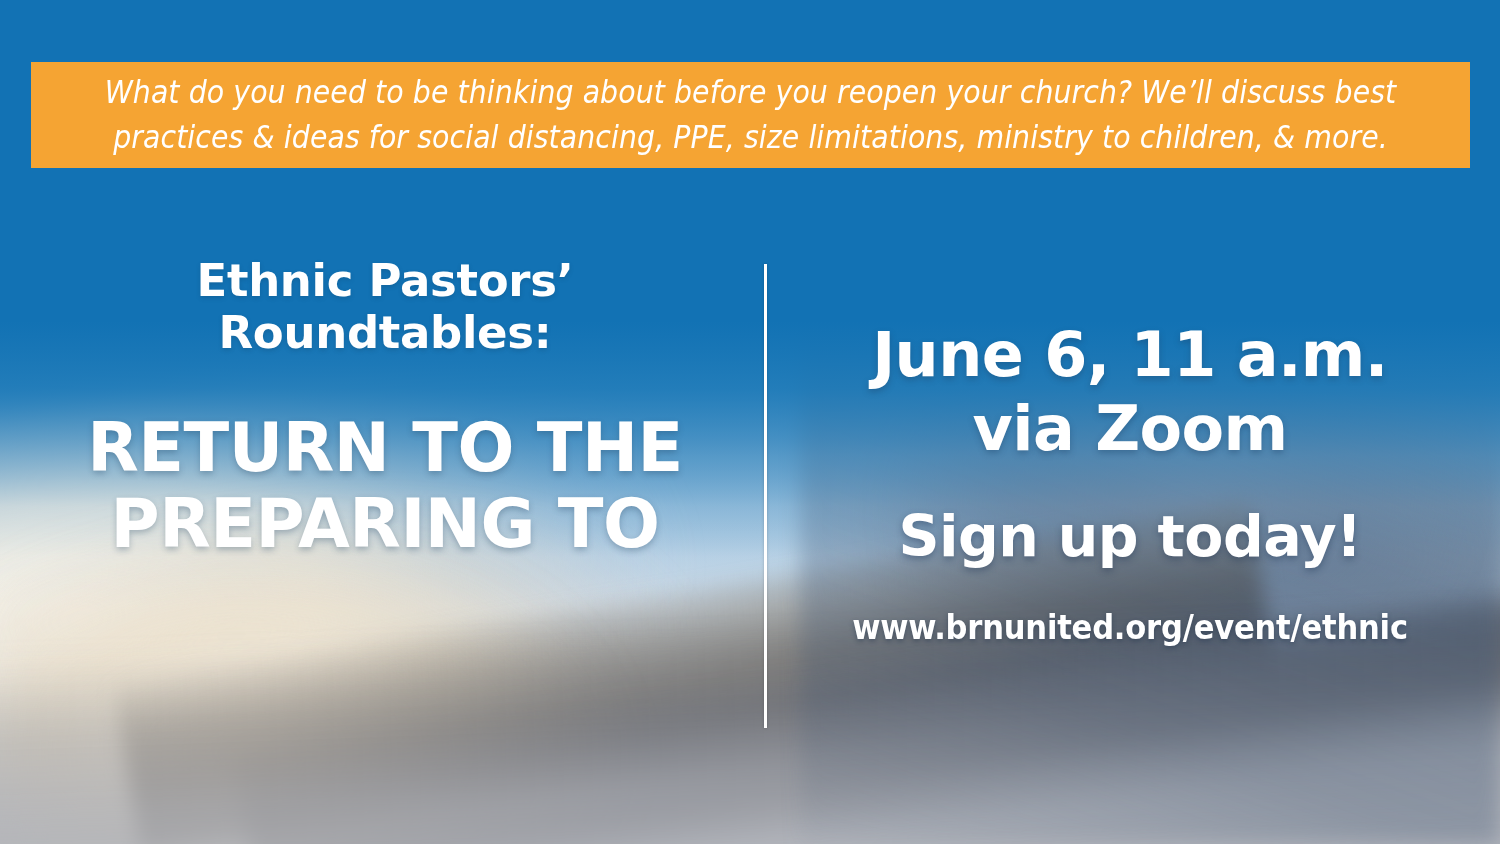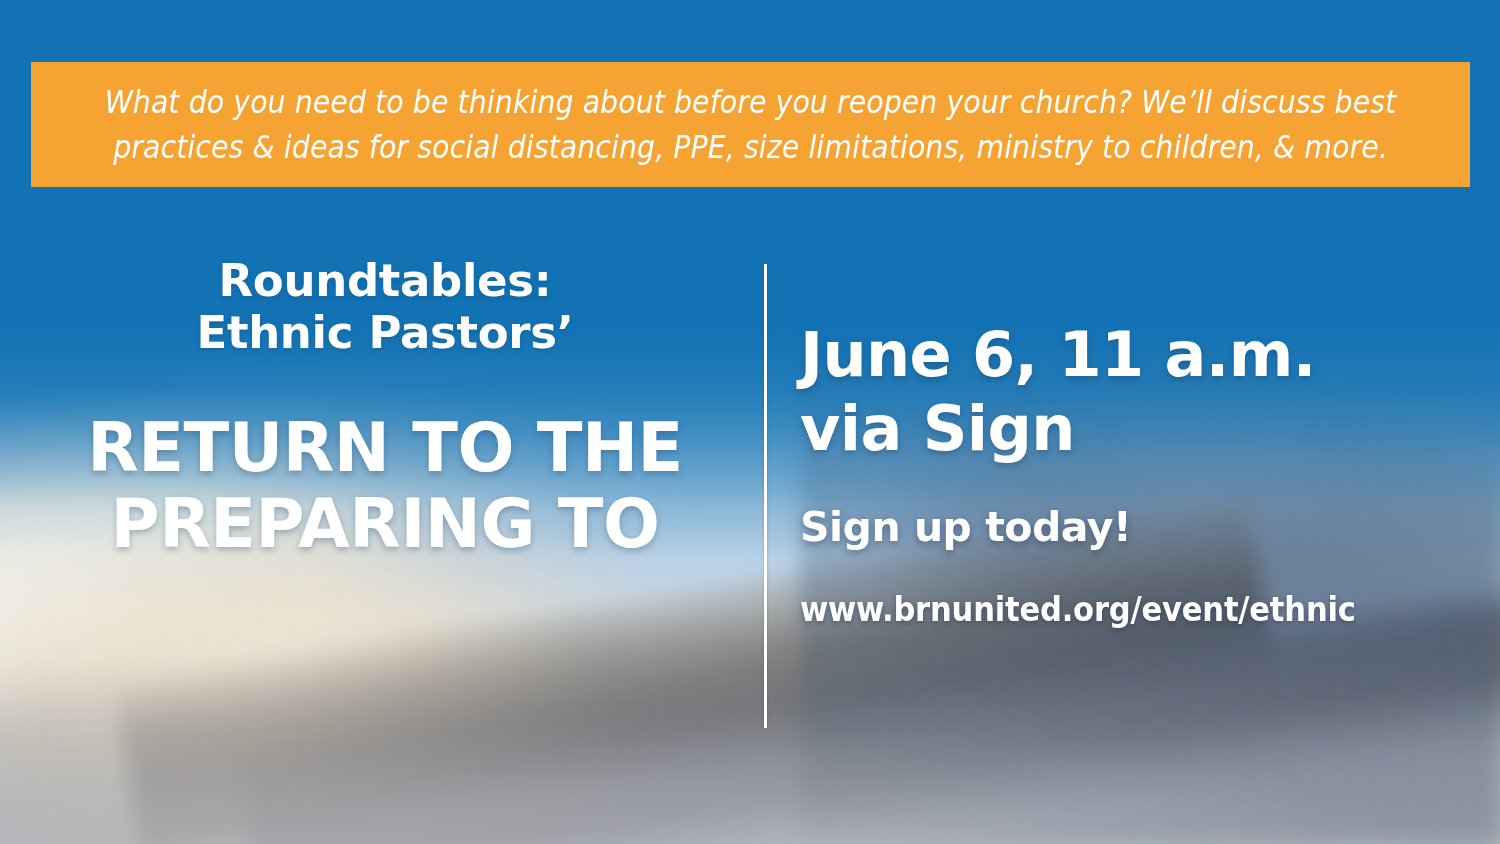--- a/index.html
+++ b/index.html
@@ -177,21 +177,21 @@
         rgba(58,80,110,0.05) 100%);
     filter: blur(10px);
   }
 
   
   .banner {
     position: absolute;
     left: 31px;
     top: 62px;
     width: 1439px;
-    height: 125px;
+    height: 106px;
     background: #f5a433;
     box-sizing: border-box;
     display: flex;
     align-items: center;
     justify-content: center;
   }
   .banner-text {
     color: #ffffff;
     font-family: "DejaVu Sans Condensed", "Liberation Sans Narrow", "Liberation Sans", sans-serif;
     font-style: italic;
@@ -242,36 +242,36 @@
     letter-spacing: -0.5px;
     text-shadow: 0 3px 6px rgba(40,70,100,0.32);
   }
 
   
   .right-col {
     position: absolute;
     left: 800px;
     top: 318px;
     width: 660px;
-    text-align: left;
+    text-align: center;
     color: #ffffff;
   }
   .date-line {
     font-family: "DejaVu Sans", "Liberation Sans", sans-serif;
     font-weight: 700;
     font-size: 62px;
     line-height: 1.19;
     letter-spacing: -0.6px;
     text-shadow: 0 3px 6px rgba(30,60,95,0.35);
   }
   .cta {
     margin-top: 38px;
     font-family: "DejaVu Sans", "Liberation Sans", sans-serif;
     font-weight: 700;
-    font-size: 41px;
+    font-size: 57px;
     line-height: 1.15;
     letter-spacing: -0.5px;
     text-shadow: 0 3px 7px rgba(30,50,80,0.42);
   }
   .url {
     margin-top: 38px;
     font-family: "DejaVu Sans Condensed", "Liberation Sans Narrow", "Liberation Sans", sans-serif;
     font-weight: 700;
     font-size: 34px;
     line-height: 1.2;
@@ -301,31 +301,31 @@
   <div class="blue-veil"></div>
 
   <div class="banner">
     <div class="banner-text">What do you need to be thinking about before you reopen your church? We’ll discuss best practices &amp; ideas for social distancing, PPE, size limitations, ministry to children, &amp; more.</div>
   </div>
 
   <div class="divider"></div>
 
   <div class="left-col">
     <div class="eyebrow">
+      <div>Ethnic Pastors’</div>
       <div>Roundtables:</div>
-      <div>Ethnic Pastors’</div>
     </div>
     <div class="headline">
       <div>RETURN TO THE</div>
       <div>PREPARING TO</div>
     </div>
   </div>
 
   <div class="right-col">
     <div class="date-line">
       <div>June 6, 11 a.m.</div>
-      <div>via Sign</div>
+      <div>via Zoom</div>
     </div>
     <div class="cta">Sign up today!</div>
     <div class="url">www.brnunited.org/event/ethnic</div>
   </div>
 
 </div>
 
 </body></html>

